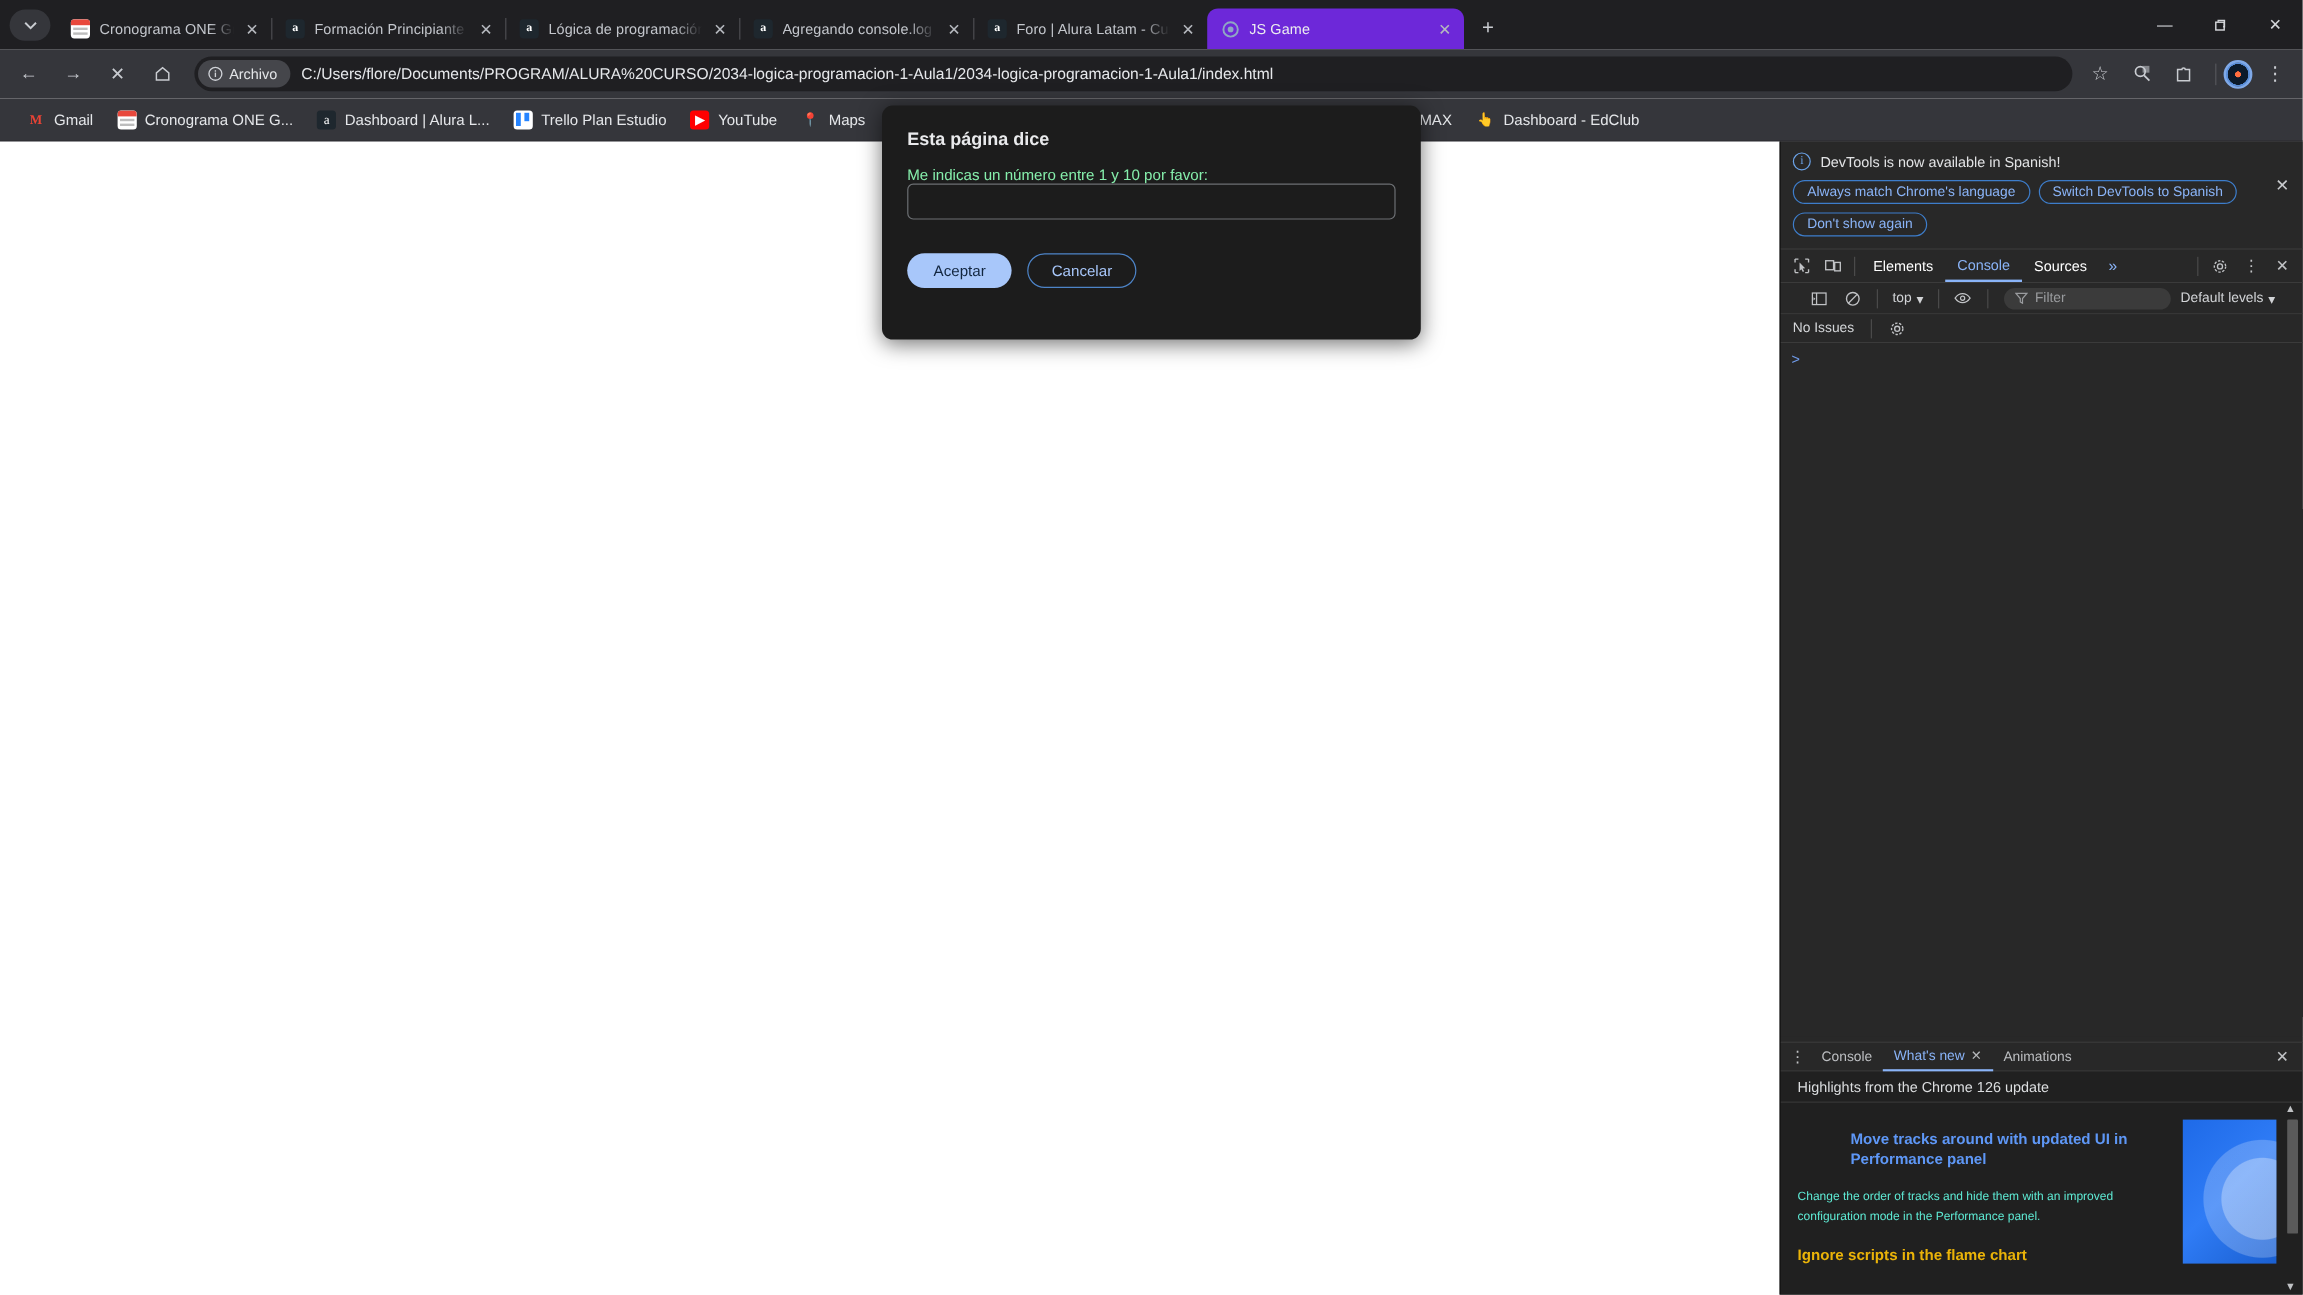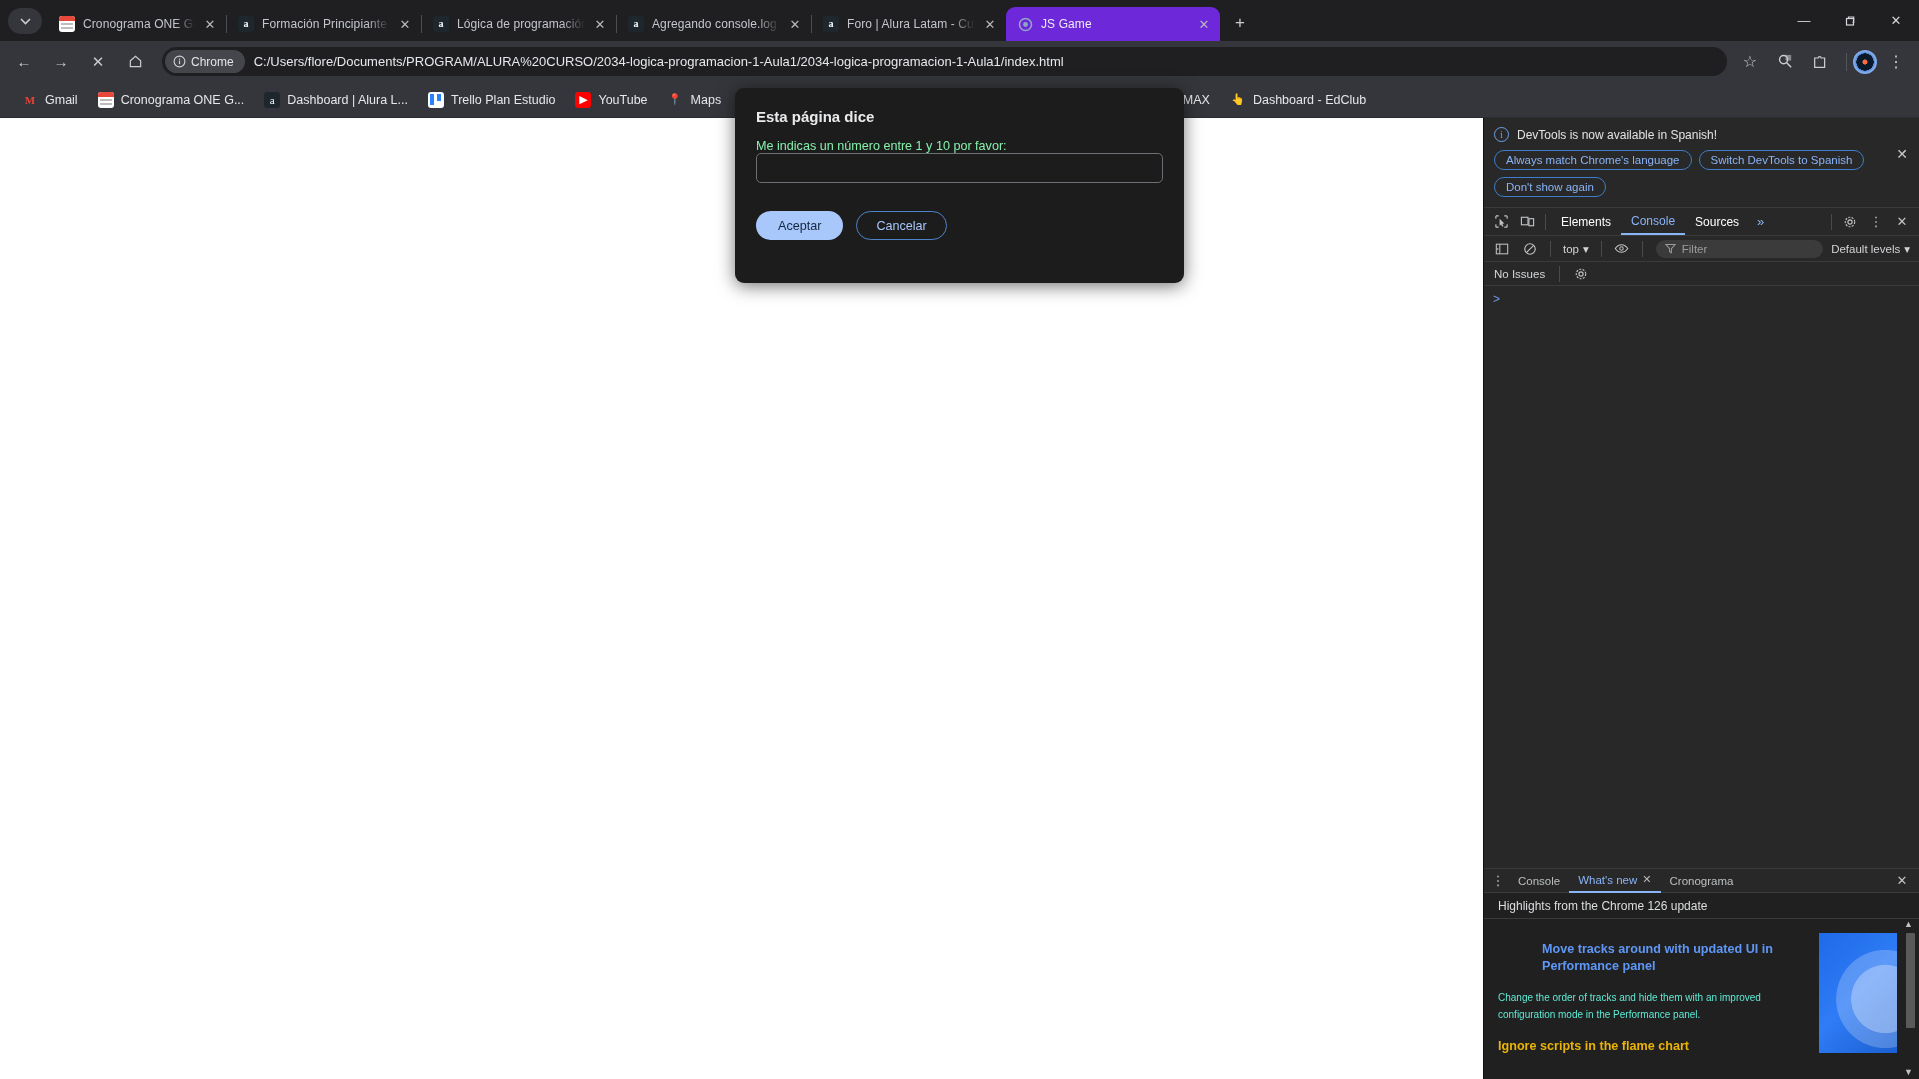--- a/index.html
+++ b/index.html
@@ -198,21 +198,21 @@
   .dt-tab {
     padding: 0 10px; height: 27px; display: flex; align-items: center;
     color: #ffffff; font-size: 12px; flex: 0 0 auto;
   }
   .dt-tab.sel { color: #8ab4f8; border-bottom: 2px solid #8ab4f8; }
   .dt-more { color:#8ab4f8; font-size:13px; padding:0 8px; flex:0 0 auto; }
   .dt-right { margin-left:auto; display:flex; align-items:center; }
   
   .dt-contoolbar {
     height: 26px; background: #282828; display: flex; align-items: center;
-    padding: 0 5px; border-bottom: 1px solid #3b3b3b; gap: 2px;
+    padding: 0 19px; border-bottom: 1px solid #3b3b3b; gap: 2px;
   }
   .dt-ctx { color:#d2d4d7; font-size:11.5px; display:flex; align-items:center; gap:4px; padding:0 5px; flex:0 0 auto; }
   .dt-filter {
     flex: 1 1 auto; height: 18px; background: #3b3b3b; border-radius: 9px;
     display: flex; align-items: center; gap: 6px; padding: 0 9px; margin: 0 6px; min-width: 0;
   }
   .dt-filter .ph { color: #9a9c9f; font-size: 11.5px; }
   .dt-levels { color:#d2d4d7; font-size:11.5px; display:flex; align-items:center; gap:4px; padding-right:4px; flex:0 0 auto; }
   
   .dt-issues {
@@ -338,21 +338,21 @@
 
     <div class="omnibox">
       <div class="filebadge">
         <span class="ic">
           <svg width="13" height="13" viewBox="0 0 14 14">
               <circle cx="7" cy="7" r="5.8" fill="none" stroke="#cfd2d7" stroke-width="1.2"></circle>
               <rect x="6.4" y="5.9" width="1.2" height="4" fill="#cfd2d7"></rect>
               <rect x="6.4" y="3.8" width="1.2" height="1.3" fill="#cfd2d7"></rect>
             </svg>
         </span>
-        <span class="lbl">Chrome</span>
+        <span class="lbl">Archivo</span>
       </div>
       <span class="urltext">C:/Users/flore/Documents/PROGRAM/ALURA%20CURSO/2034-logica-programacion-1-Aula1/2034-logica-programacion-1-Aula1/index.html</span>
     </div>
 
     <div class="tbtn-r" style="font-size:16px">☆</div>
     <div class="tbtn-r">
       <svg width="17" height="17" viewBox="0 0 18 18">
           <circle cx="7" cy="7" r="4.3" fill="none" stroke="#c9ccd1" stroke-width="1.5"></circle>
           <path d="M10.3 10.3L15 15" stroke="#c9ccd1" stroke-width="1.6"></path>
           <rect x="9" y="2" width="6" height="6" fill="#c9ccd1" opacity=".55"></rect>
@@ -529,21 +529,21 @@
   <div class="dt-drawerbar">
     <div class="dt-ibtn" style="font-size:13px;width:22px">⋮</div>
     <div class="dt-dtab">
       <span>Console</span>
     </div>
     <div class="dt-dtab sel">
       <span>What's new</span>
       <span class="x">✕</span>
     </div>
     <div class="dt-dtab">
-      <span>Cronograma</span>
+      <span>Animations</span>
     </div>
     <div class="dt-right">
       <div class="dt-ibtn" style="font-size:13px;margin-right:4px">✕</div>
     </div>
   </div>
 
   <div class="dt-wn-head">Highlights from the Chrome 126 update</div>
 
   <div class="dt-wn-body">
     <div class="dt-wn-title">Move tracks around with updated UI in Performance panel</div>

